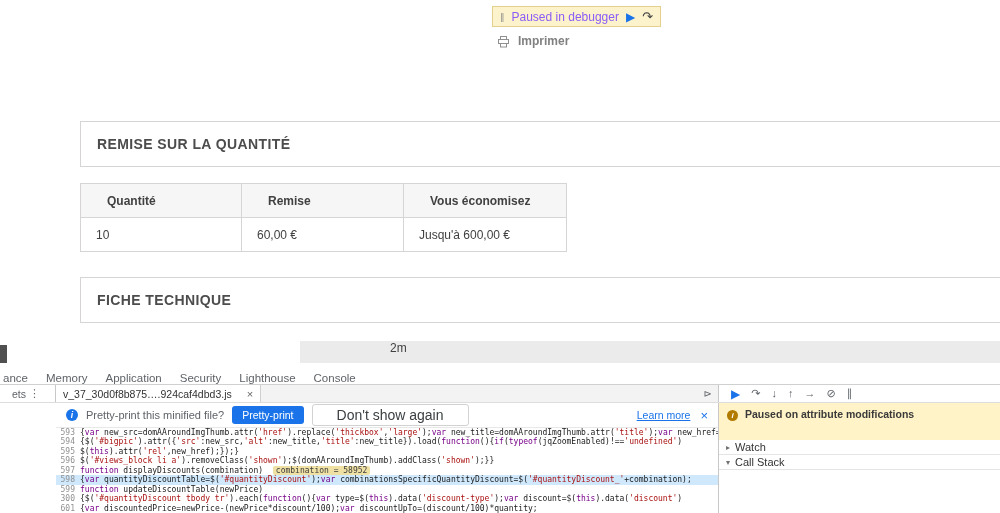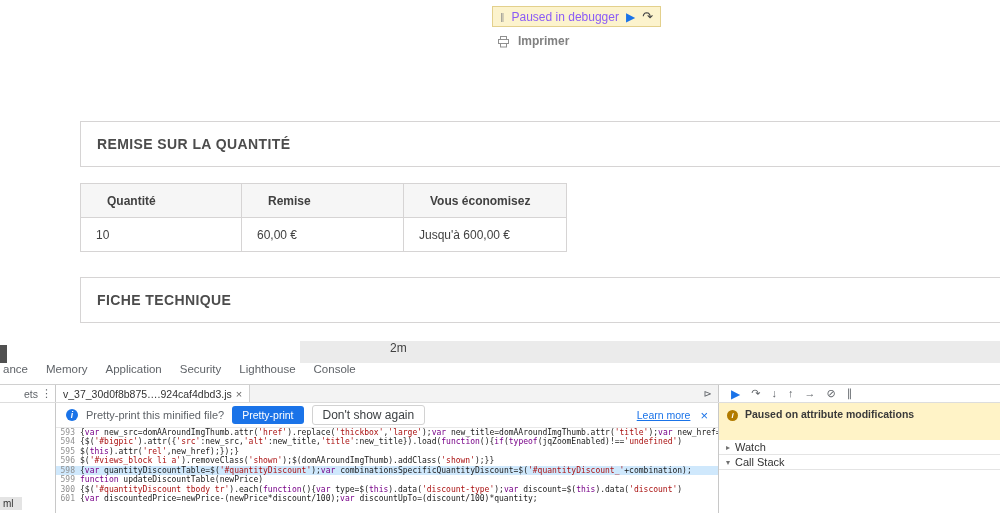--- a/index.html
+++ b/index.html
@@ -59,39 +59,39 @@
   #dt-corner { position:absolute; left:0; top:345px; width:300px; height:18px; background:#fff; }
   #dark-strip { position:absolute; left:0; top:345px; width:7px; height:23px; background:#505050; }
 
   
   #devtools {
     position:absolute; left:0; top:363px; width:1000px; height:150px; background:#fff;
     font-family:"Liberation Sans", sans-serif;
   }
   #dt-tabbar {
     position:absolute; top:0; left:0; right:0; height:22px;
-    border-bottom:1px solid #d0d0d0; display:flex; align-items:flex-start; background:#fff;
+    border-bottom:1px solid #d0d0d0; display:flex; align-items:flex-end; background:#fff;
   }
   .dt-tab { padding:0 9px; font-size:11.5px; color:#5f6368; cursor:pointer; white-space:nowrap; }
   .dt-tab:first-child { padding-left:3px; }
 
   #dt-row2 {
     position:absolute; top:22px; left:0; right:0; height:18px;
     display:flex; border-bottom:1px solid #dddddd; background:#fff;
   }
   #dt-navhead {
     width:56px; min-width:56px; border-right:1px solid #c8c8c8;
     display:flex; align-items:center; justify-content:flex-end;
-    padding-right:3px; gap:3px; font-size:10.5px; color:#5f6368;
+    padding-right:15px; gap:3px; font-size:10.5px; color:#5f6368;
   }
   .kebab { font-size:11px; color:#5f6368; cursor:pointer; }
   #dt-tabstrip { flex:1; background:#f3f3f3; display:flex; align-items:stretch; overflow:hidden; }
   #file-tab {
     background:#fff; border-right:1px solid #d0d0d0;
-    display:flex; align-items:center; gap:4px; padding:0 7px;
+    display:flex; align-items:center; gap:15px; padding:0 7px;
     font-size:10.5px; color:#333; white-space:nowrap; cursor:pointer;
   }
   .tab-close { color:#666; font-size:11px; cursor:pointer; }
   .flex-spacer { flex:1; }
   #strip-toggle { align-self:center; color:#5f6368; font-size:10px; margin-right:6px; cursor:pointer; }
   #dbg-toolbar {
     width:282px; min-width:282px; border-left:1px solid #c8c8c8; background:#fff;
     display:flex; align-items:center; gap:11px; padding-left:12px;
   }
   .dbg-icon { font-size:11px; color:#5f6368; cursor:pointer; line-height:1; }
@@ -107,21 +107,21 @@
     color:#fff; font-size:8.5px; line-height:12px; text-align:center;
     font-style:italic; font-weight:bold;
   }
   .info-msg { font-size:11px; color:#5f6368; white-space:nowrap; }
   .btn-primary {
     background:#1a73e8; color:#fff; border:none; border-radius:3px;
     font-size:10.5px; padding:3px 10px; font-family:inherit; cursor:pointer; white-space:nowrap;
   }
   .btn-secondary {
     background:#fff; color:#3c4043; border:1px solid #d2d2d2; border-radius:3px;
-    font-size:12px; padding:2px 10px; font-family:inherit; cursor:pointer; white-space:nowrap;
+    font-size:14px; padding:2px 24px; font-family:inherit; cursor:pointer; white-space:nowrap;
   }
   .learn-more { color:#1a73e8; text-decoration:underline; font-size:10.5px; cursor:pointer; white-space:nowrap; }
   .info-close { color:#1a73e8; font-size:13px; margin-left:2px; cursor:pointer; }
 
   #dt-nav {
     position:absolute; top:40px; left:0; width:56px; height:110px;
     border-right:1px solid #c8c8c8; background:#fff;
   }
   #nav-bottom-item {
     position:absolute; bottom:3px; left:0; background:#e4e4e4; color:#333;
@@ -249,41 +249,42 @@
   <div id="infobar">
     <span class="info-icon">i</span>
     <span class="info-msg">Pretty-print this minified file?</span>
     <button class="btn-primary">Pretty-print</button>
     <button class="btn-secondary">Don't show again</button>
     <div class="flex-spacer"></div>
     <a class="learn-more">Learn more</a>
     <span class="info-close">×</span>
   </div>
 
-  <div id="dt-nav">
-    <div id="nav-bottom-item">ml</div>
-  </div>
 
   <div id="code-area">
     <div id="code-lines">
         <div class="code-line">
           <span class="gutter">593</span>
           <span class="code-text"><span class="tk-p">{</span><span class="tk-k">var</span><span class="tk-p"> new_src=domAAroundImgThumb.attr(</span><span class="tk-s">'href'</span><span class="tk-p">).replace(</span><span class="tk-s">'thickbox'</span><span class="tk-p">,</span><span class="tk-s">'large'</span><span class="tk-p">);</span><span class="tk-k">var</span><span class="tk-p"> new_title=domAAroundImgThumb.attr(</span><span class="tk-s">'title'</span><span class="tk-p">);</span><span class="tk-k">var</span><span class="tk-p"> new_href=domAAroundImgThumb.attr(</span></span>
         </div>
         <div class="code-line">
           <span class="gutter">594</span>
           <span class="code-text"><span class="tk-p">{$(</span><span class="tk-s">'#bigpic'</span><span class="tk-p">).attr({</span><span class="tk-s">'src'</span><span class="tk-p">:new_src,</span><span class="tk-s">'alt'</span><span class="tk-p">:new_title,</span><span class="tk-s">'title'</span><span class="tk-p">:new_title}).load(</span><span class="tk-k">function</span><span class="tk-p">(){</span><span class="tk-k">if</span><span class="tk-p">(</span><span class="tk-k">typeof</span><span class="tk-p">(jqZoomEnabled)!==</span><span class="tk-s">'undefined'</span><span class="tk-p">)</span></span>
         </div>
         <div class="code-line">
           <span class="gutter">595</span>
           <span class="code-text"><span class="tk-p">$(</span><span class="tk-k">this</span><span class="tk-p">).attr(</span><span class="tk-s">'rel'</span><span class="tk-p">,new_href);});}</span></span>
         </div>
         <div class="code-line">
           <span class="gutter">596</span>
           <span class="code-text"><span class="tk-p">$(</span><span class="tk-s">'#views_block li a'</span><span class="tk-p">).removeClass(</span><span class="tk-s">'shown'</span><span class="tk-p">);$(domAAroundImgThumb).addClass(</span><span class="tk-s">'shown'</span><span class="tk-p">);}}</span></span>
+        </div>
+        <div class="code-line">
+          <span class="gutter">597</span>
+          <span class="code-text"><span class="tk-k">function</span><span class="tk-p"> displayDiscounts(combination) </span><span class="tk-badge">combination = 58952</span></span>
         </div>
         <div class="code-line current">
           <span class="gutter">598</span>
           <span class="code-text"><span class="tk-p">{</span><span class="tk-k">var</span><span class="tk-p"> quantityDiscountTable=$(</span><span class="tk-s">'#quantityDiscount'</span><span class="tk-p">);</span><span class="tk-k">var</span><span class="tk-p"> combinationsSpecificQuantityDiscount=$(</span><span class="tk-s">'#quantityDiscount_'</span><span class="tk-p">+combination);</span></span>
         </div>
         <div class="code-line">
           <span class="gutter">599</span>
           <span class="code-text"><span class="tk-k">function</span><span class="tk-p"> updateDiscountTable(newPrice)</span></span>
         </div>
         <div class="code-line">

